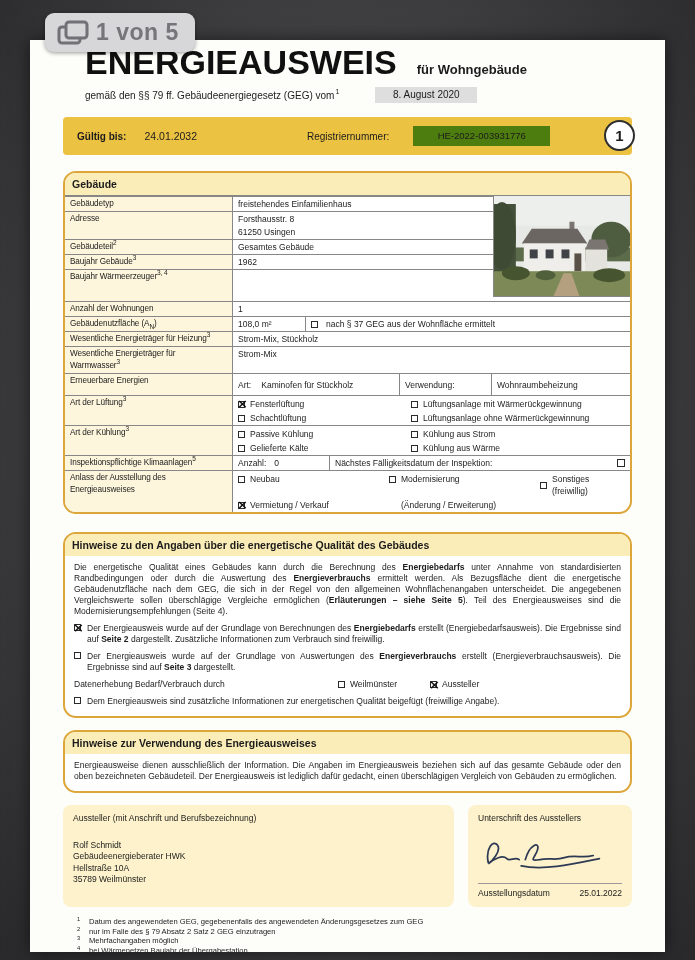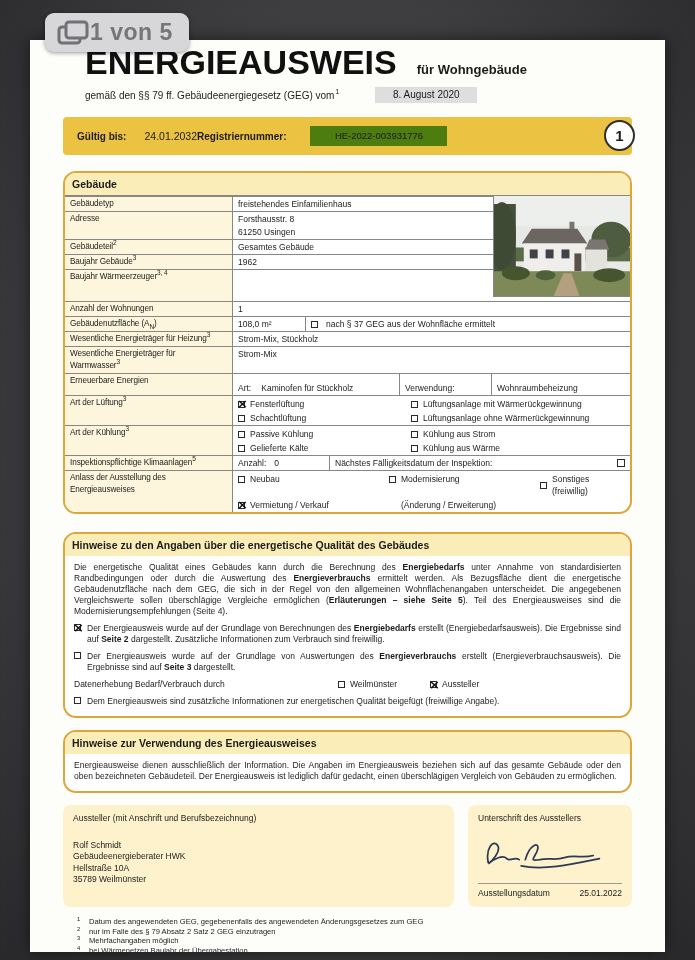--- a/index.html
+++ b/index.html
@@ -4,60 +4,60 @@
 <style>
   *{margin:0;padding:0;box-sizing:border-box}
   html,body{width:695px;height:960px}
   body{font-family:"Liberation Sans",sans-serif;color:var(--ink,#1c1c1c);background:#2b2b2d}
 
   .stage{position:relative;width:695px;height:960px;overflow:hidden;
     background:radial-gradient(ellipse at 50% 45%,#4a4a4c 0%,var(--backdrop,#3f3f42) 55%,#29292b 100%)}
 
   
   .badge{position:absolute;left:45px;top:13px;z-index:6;height:39px;background:#d7d7d9;border-radius:9px;
-    display:flex;align-items:center;gap:1px;padding:0 16px 0 12px;box-shadow:0 1px 4px rgba(0,0,0,.4)}
+    display:flex;align-items:center;gap:7px;padding:0 16px 0 12px;box-shadow:0 1px 4px rgba(0,0,0,.4)}
   .badge-text{font-size:23px;font-weight:bold;color:#75757a;letter-spacing:.5px}
 
   
   .page{position:absolute;left:30px;top:40px;width:635px;height:912px;background:#fdfdfa;
     box-shadow:0 0 16px rgba(0,0,0,.55);padding:0 33px;overflow:hidden}
 
   .title-row{display:flex;align-items:flex-end;gap:20px;height:42px;overflow:hidden;margin-left:22px}
   .doc-title{font-size:34px;font-weight:bold;line-height:40px;margin-top:-5px;color:#101010;letter-spacing:0}
   .doc-subtitle{font-size:13px;font-weight:bold;padding-bottom:5px;white-space:nowrap}
   .law-row{display:flex;align-items:center;font-size:10px;margin-top:5px;margin-left:22px}
   .law-row sup{font-size:7px;margin-left:1px}
   .gray-field{background:var(--gray-field,#dedede);display:inline-block}
   .law-date{margin-left:36px;width:102px;height:16px;line-height:16px;text-align:center;font-size:10px}
 
   
   .band{margin-top:14px;height:38px;background:var(--band-yellow,#ecc243);border-radius:4px;
     display:flex;align-items:center;position:relative;padding:0 14px;font-size:10px}
   .vlabel{font-weight:bold}
   .vdate{font-weight:normal;margin-left:18px;font-size:10.5px}
-  .rlabel{font-weight:bold;}
+  .rlabel{font-weight:normal;margin-left:110px}
   .rfield{margin-left:24px;width:137px;height:20px;line-height:20px;text-align:center;font-size:9.5px;background:#4d7c0f}
   .page-circle{position:absolute;right:-3px;top:3px;width:31px;height:31px;border-radius:50%;background:#fff;
     border:2.5px solid #2e2e2e;font-weight:bold;font-size:15px;display:flex;align-items:center;justify-content:center}
 
   
   .sbox{border:2px solid var(--box-border,#dda63a);border-radius:13px;overflow:hidden;background:#fff}
   .sbox-head{background:var(--header-cream,#fbedb7);font-weight:bold;font-size:10.5px;padding:5px 7px}
   .building{margin-top:16px}
   .building .sbox-head{border-bottom:1px solid var(--line-gray,#878787)}
 
   
   .tbl{position:relative;font-size:8.5px;line-height:12px}
   .trow{display:flex;border-top:1px solid var(--line-gray,#878787);min-height:14px;align-items:stretch}
   .trow:first-child{border-top:0}
   .tlabel{flex:0 0 168px;background:var(--label-cream,#fdf6dc);padding:1px 5px;
     border-right:1px solid var(--line-gray,#878787);font-size:8.2px;letter-spacing:-.1px}
   .tval{flex:1;padding:1px 5px;display:flex;align-items:flex-start;gap:5px}
   .tval.col{flex-direction:column;gap:1px}
-  .cell{padding:1px 5px;display:flex;gap:8px;align-items:flex-end}
+  .cell{padding:1px 5px;display:flex;gap:8px;align-items:center}
   .c-area{flex:0 0 73px;border-right:1px solid var(--line-gray,#878787)}
   .c-rest{flex:1;align-items:center}
   .c-art{flex:0 0 167px;border-right:1px solid var(--line-gray,#878787);gap:10px}
   .c-verw{flex:0 0 92px;border-right:1px solid var(--line-gray,#878787)}
   .c-rest2{flex:1}
   .c-anzahl{flex:0 0 97px;border-right:1px solid var(--line-gray,#878787)}
   sup{font-size:6.5px;vertical-align:super;line-height:0}
   sub{font-size:6.5px;vertical-align:sub;line-height:0}
   .r-typ{min-height:15px}.r-adresse{min-height:26px}.r-erzeuger{min-height:32px}
   .r-erneuerbar{min-height:22px}.r-2l{min-height:28px}.r-anlass{min-height:24px}

